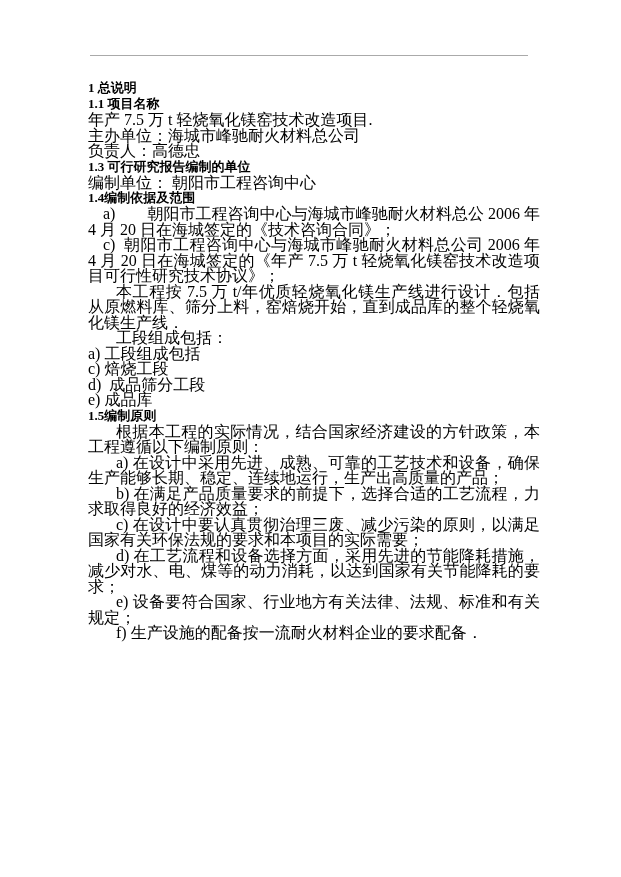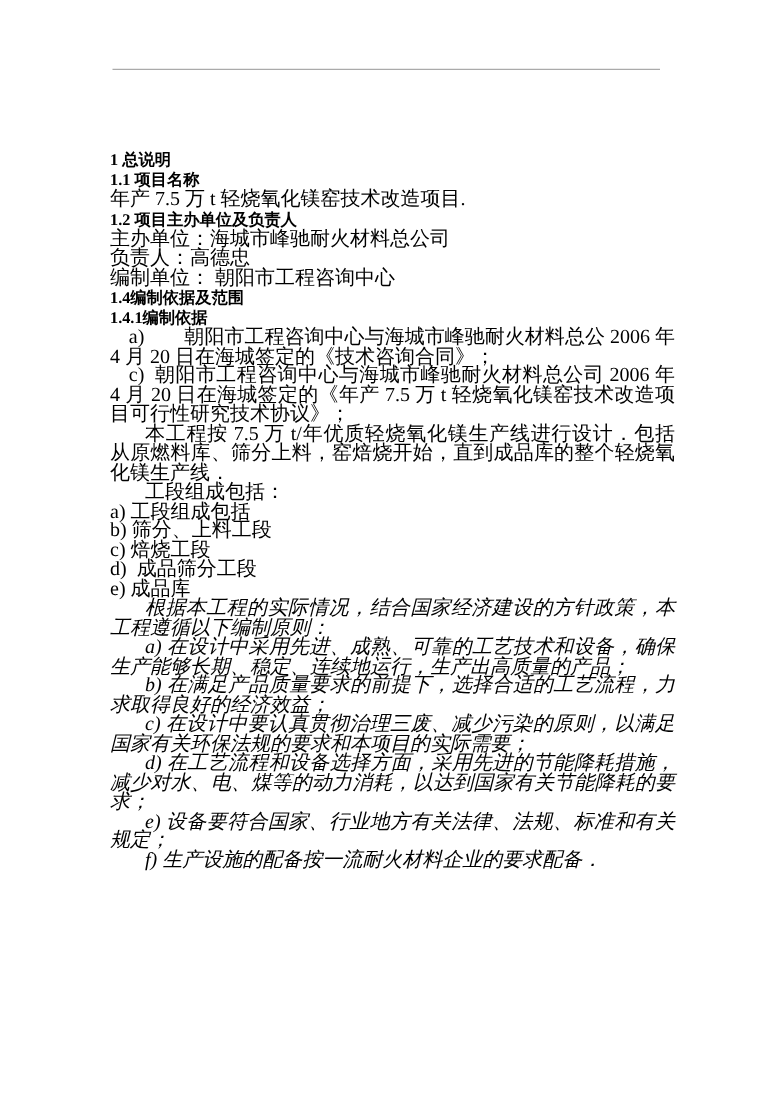--- a/index.html
+++ b/index.html
@@ -25,21 +25,20 @@
     height: 1px;
     background: #aaaaaa;
   }
   .doc {
     position: absolute;
     top: 0;
     left: 0;
     width: 621px;
     box-sizing: border-box;
     padding: 80px 81px 40px 88px;
-    margin-top: 40px;
   }
   .doc h1, .doc h2, .doc h3 {
     font-size: 13px;
     font-weight: bold;
     line-height: 16px;
     margin: 0;
   }
   .h-11, .h-12 { margin-top: 12px; }
   .h-13, .h-14 { margin-top: 14px; }
   .h-141 { margin-top: 16px; }
@@ -52,56 +51,55 @@
     text-align: justify;
   }
   .p-name { margin-top: 12px; text-align: left; }
   .unit-line { margin-left: 30px; text-align: left; }
   .unit-first { margin-top: 16px; }
   .p-editor { margin-top: 14px; margin-left: 22px; text-align: left; }
   .item-141 { text-indent: 15px; }
   .p-142-intro { text-indent: 28px; }
   .label-142 { text-indent: 28px; text-align: left; }
   .sub-item { margin-left: 25px; margin-bottom: 1px; text-align: left; }
-  .p-15 { line-height: 16px; text-indent: 28px; font-style: italic; }
+  .p-15 { line-height: 16px; text-indent: 28px; }
   .p-15-intro { margin-top: 14px; }
 </style>
 </head>
 <body>
 
 <div class="page">
   <div class="header-rule"></div>
 
   <div class="doc">
 
     <h1>1 总说明</h1>
 
     <h2 class="h-11">1.1 项目名称</h2>
     <p class="p-name">年产 7.5 万 t 轻烧氧化镁窑技术改造项目.</p>
 
-    <h2 class="h-12">1.2 项目主办单位及负责人</h2>
     <div class="line unit-line unit-first">主办单位：海城市峰驰耐火材料总公司</div>
     <div class="line unit-line">负责人：高德忠</div>
 
+    <h2 class="h-13">1.3 可行研究报告编制的单位</h2>
     <p class="p-editor">编制单位：&nbsp;朝阳市工程咨询中心</p>
 
     <h2 class="h-14">1.4编制依据及范围</h2>
 
-    <h3 class="h-141">1.4.1编制依据</h3>
     <p class="item-141">a)　　朝阳市工程咨询中心与海城市峰驰耐火材料总公 2006 年 4 月 20 日在海城签定的《技术咨询合同》；</p>
     <p class="item-141">c)&nbsp; 朝阳市工程咨询中心与海城市峰驰耐火材料总公司 2006 年 4 月 20 日在海城签定的《年产 7.5 万 t 轻烧氧化镁窑技术改造项目可行性研究技术协议》；</p>
 
     <p class="p-142-intro">本工程按 7.5 万 t/年优质轻烧氧化镁生产线进行设计．包括从原燃料库、筛分上料，窑焙烧开始，直到成品库的整个轻烧氧化镁生产线．</p>
     <p class="label-142">工段组成包括：</p>
     <div class="line sub-item">a) 工段组成包括</div>
-    <div class="line sub-item">b) 筛分、上料工段</div>
     <div class="line sub-item">c) 焙烧工段</div>
     <div class="line sub-item">d)&nbsp; 成品筛分工段</div>
     <div class="line sub-item">e) 成品库</div>
 
+    <h2 class="h-15">1.5编制原则</h2>
     <p class="p-15 p-15-intro">根据本工程的实际情况，结合国家经济建设的方针政策，本工程遵循以下编制原则：</p>
     <p class="p-15">a) 在设计中采用先进、成熟、可靠的工艺技术和设备，确保生产能够长期、稳定、连续地运行，生产出高质量的产品；</p>
     <p class="p-15">b) 在满足产品质量要求的前提下，选择合适的工艺流程，力求取得良好的经济效益；</p>
     <p class="p-15">c) 在设计中要认真贯彻治理三废、减少污染的原则，以满足国家有关环保法规的要求和本项目的实际需要；</p>
     <p class="p-15">d) 在工艺流程和设备选择方面，采用先进的节能降耗措施，减少对水、电、煤等的动力消耗，以达到国家有关节能降耗的要求；</p>
     <p class="p-15">e) 设备要符合国家、行业地方有关法律、法规、标准和有关规定；</p>
     <p class="p-15">f) 生产设施的配备按一流耐火材料企业的要求配备．</p>
 
   </div>
 </div>

